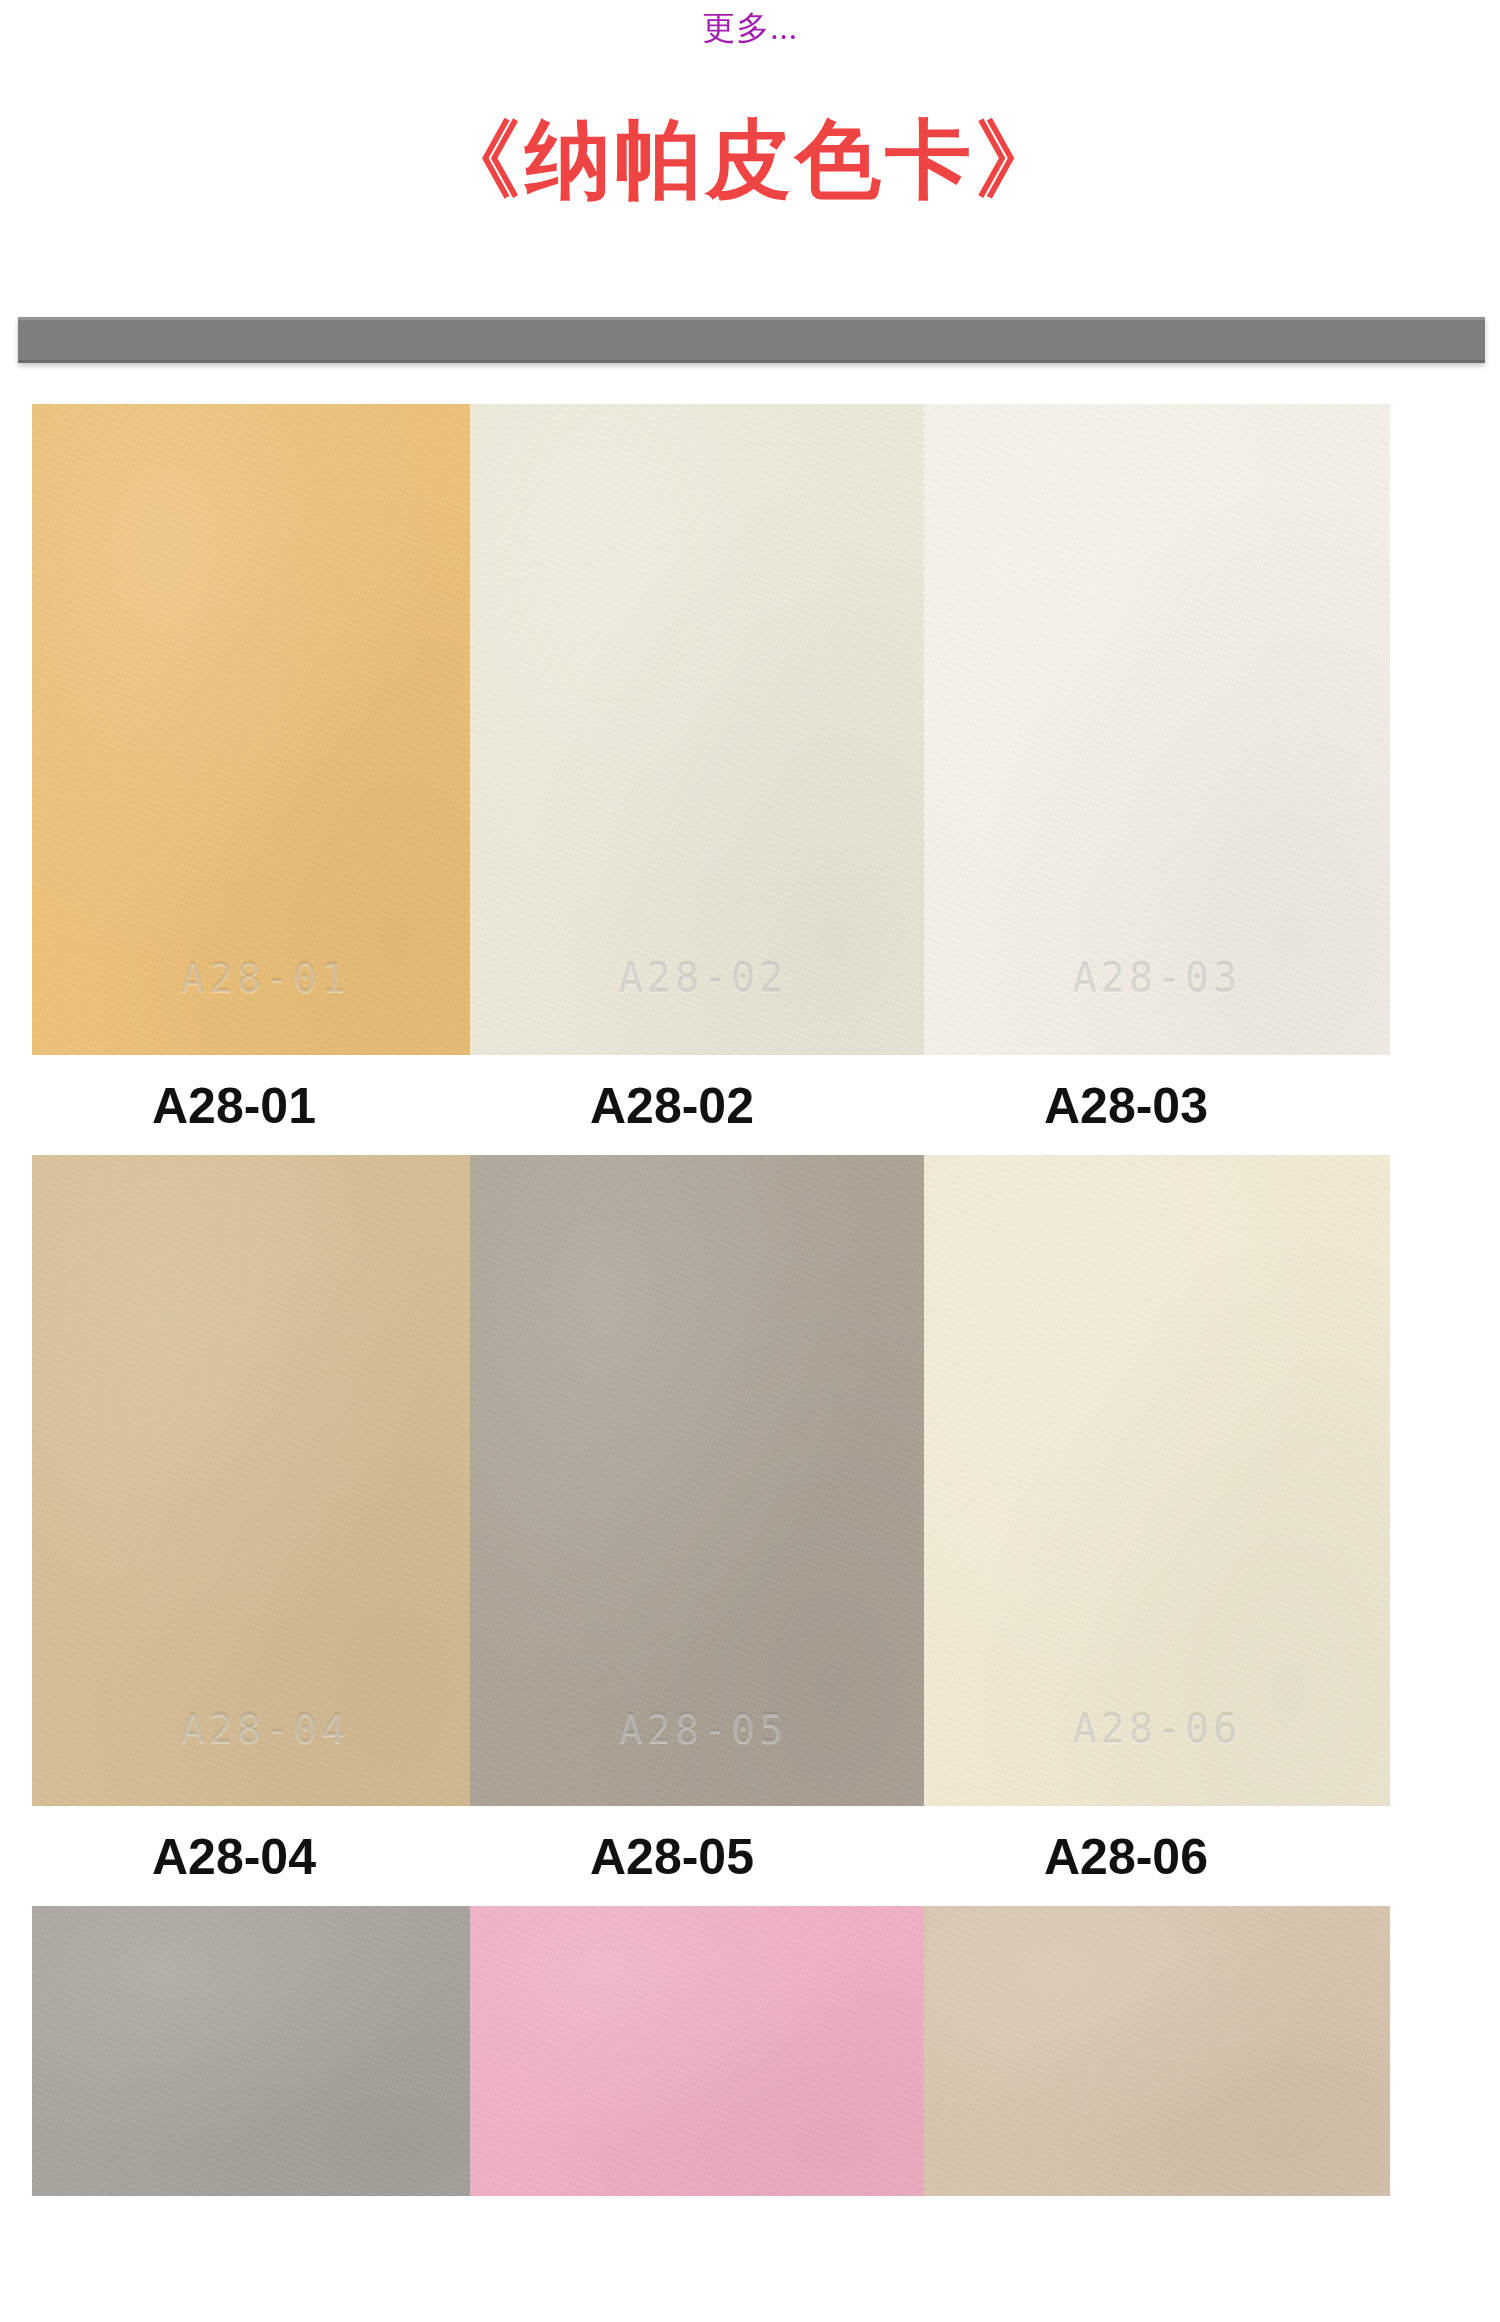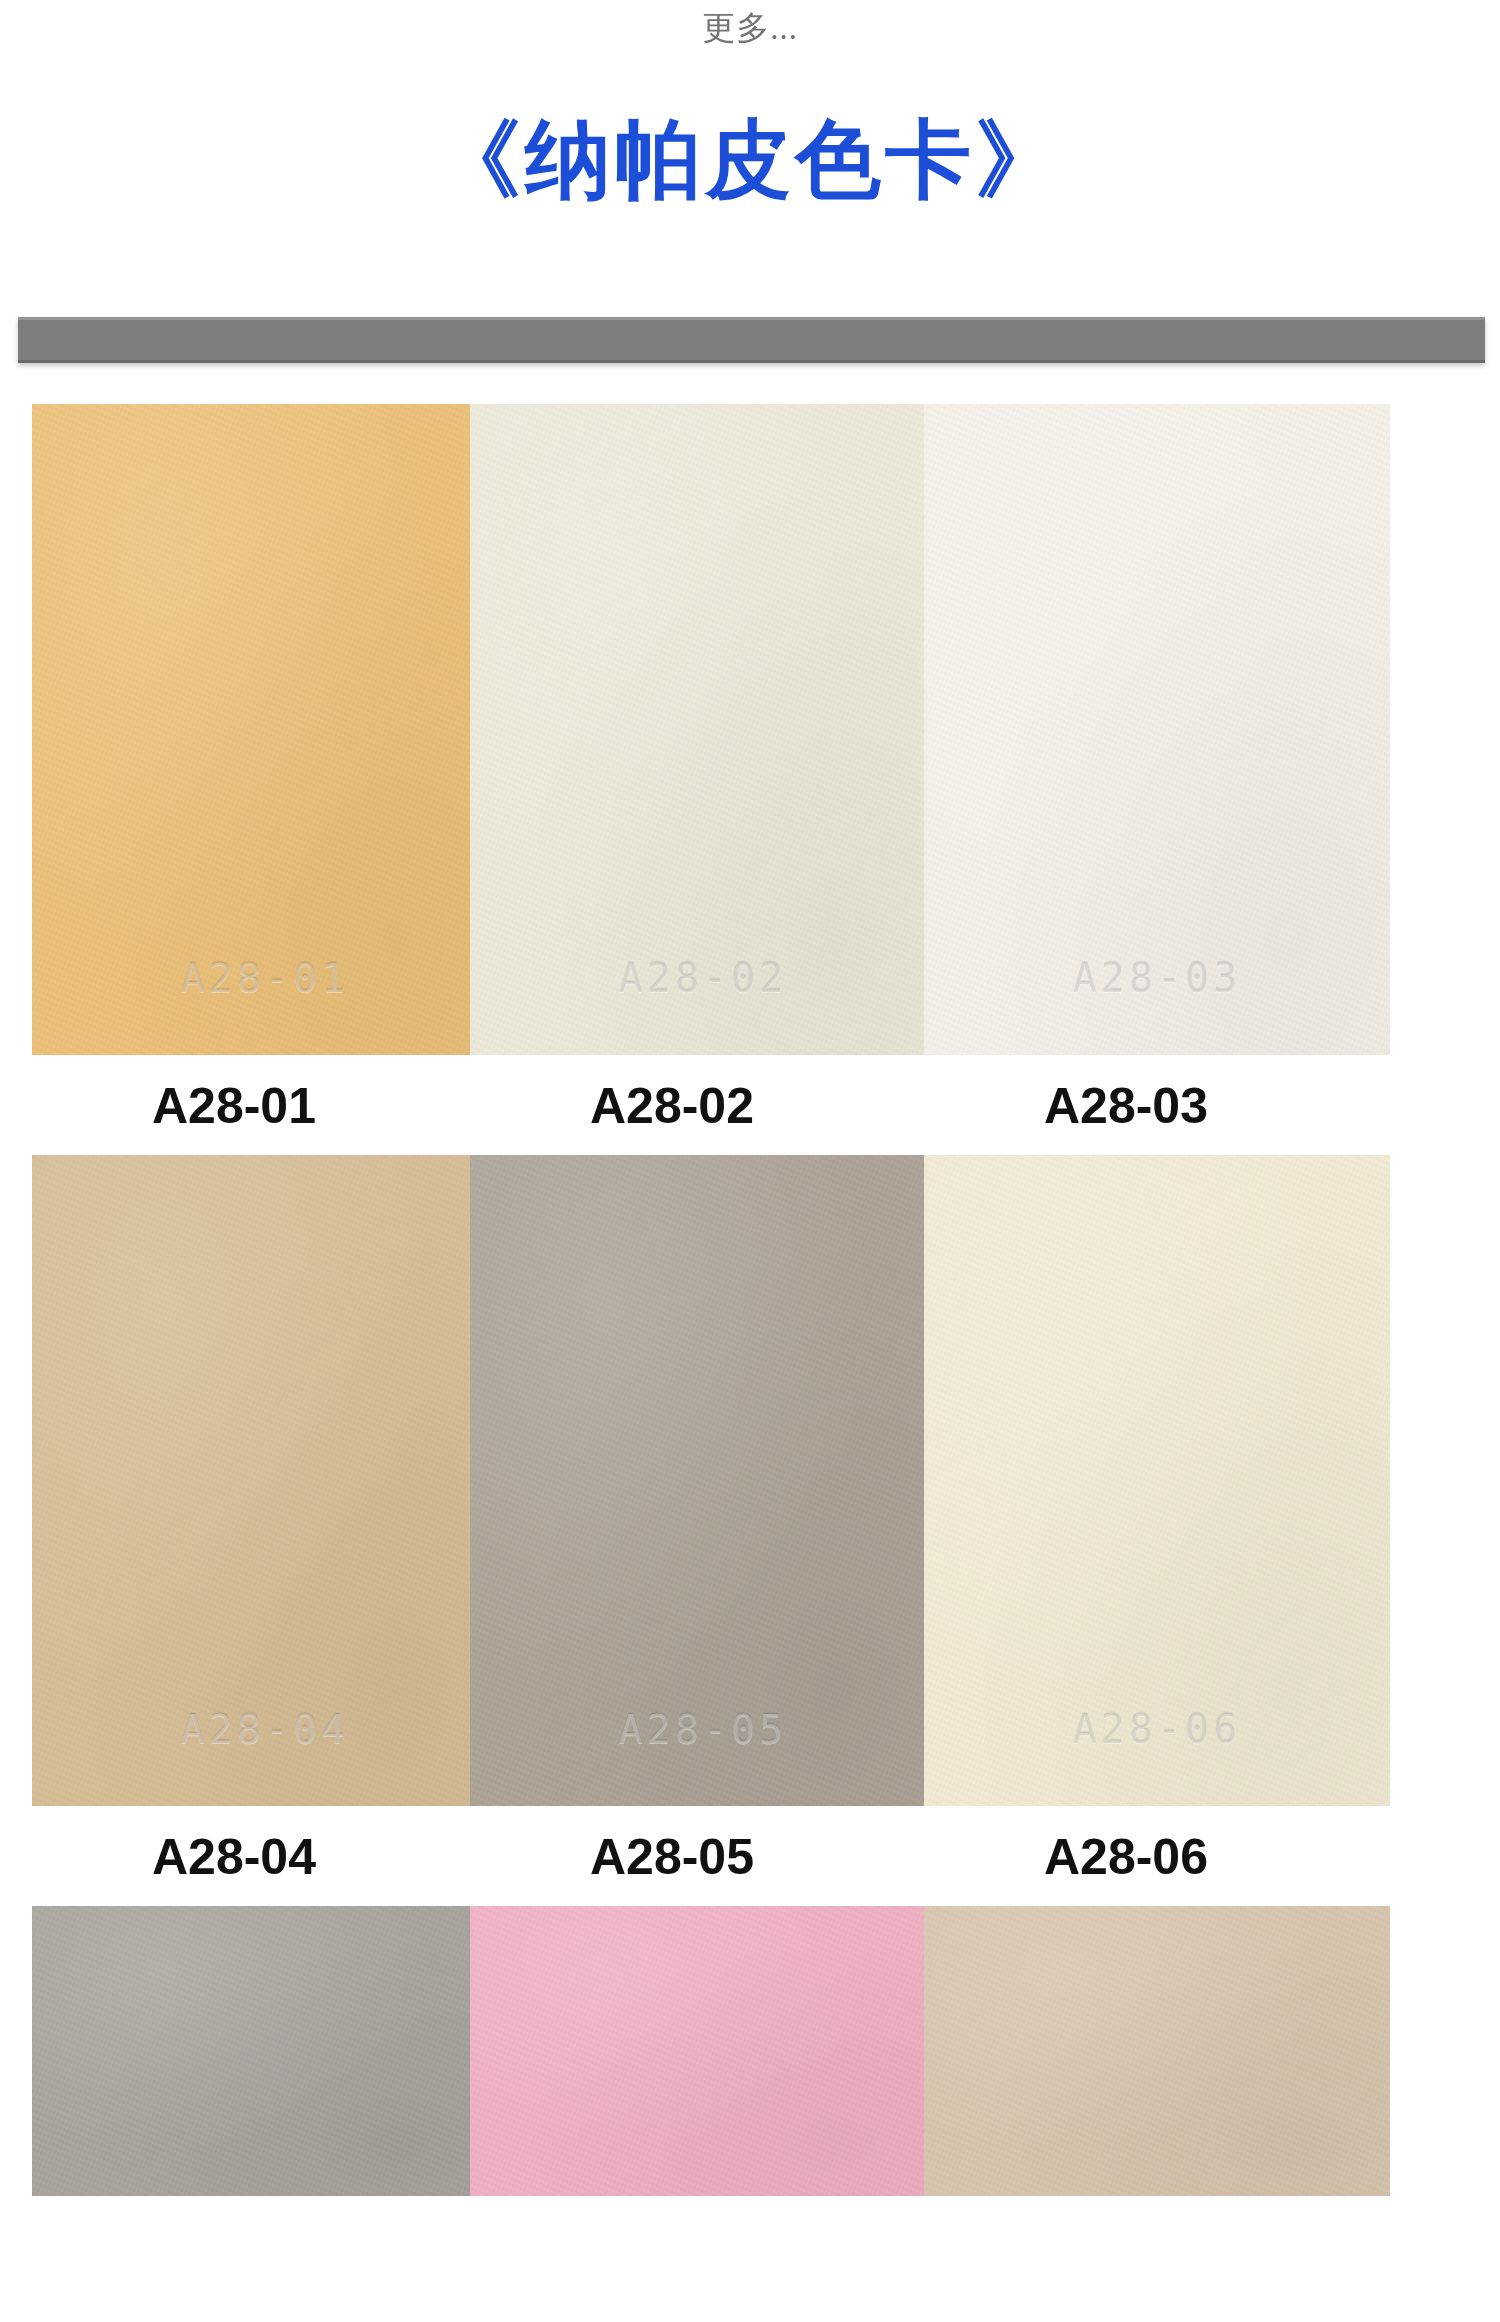--- a/index.html
+++ b/index.html
@@ -20,39 +20,39 @@
   .more-bar {
     width: 100%;
     text-align: center;
     padding-top: 12px;
     height: 52px;
     box-sizing: border-box;
   }
   .more-text {
     font-family: "Liberation Serif", "DejaVu Serif", serif;
     font-size: 33px;
-    color: #737373;
+    color: #a21caf;
     letter-spacing: 1px;
     line-height: 1;
   }
 
   
   .title-wrap {
     width: 100%;
     text-align: center;
     margin-top: 60px;
     height: 120px;
   }
   .title {
     display: inline-block;
     font-family: "Liberation Sans", "DejaVu Sans", sans-serif;
     font-weight: bold;
     font-size: 86px;
     line-height: 1.1;
-    color: #1d4ed8;
+    color: #ef4444;
     letter-spacing: 4px;
     white-space: nowrap;
   }
 
   
   .gray-bar-outer {
     position: absolute;
     left: 18px;
     top: 317px;
     width: 1467px;

